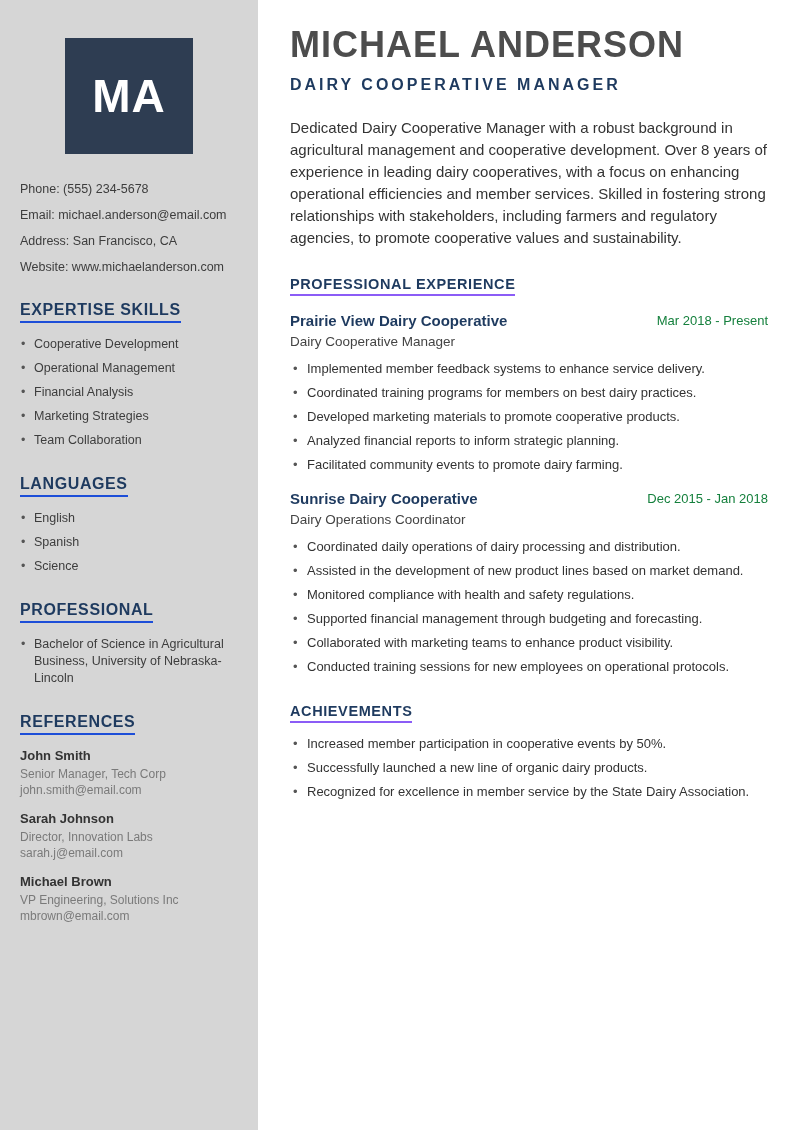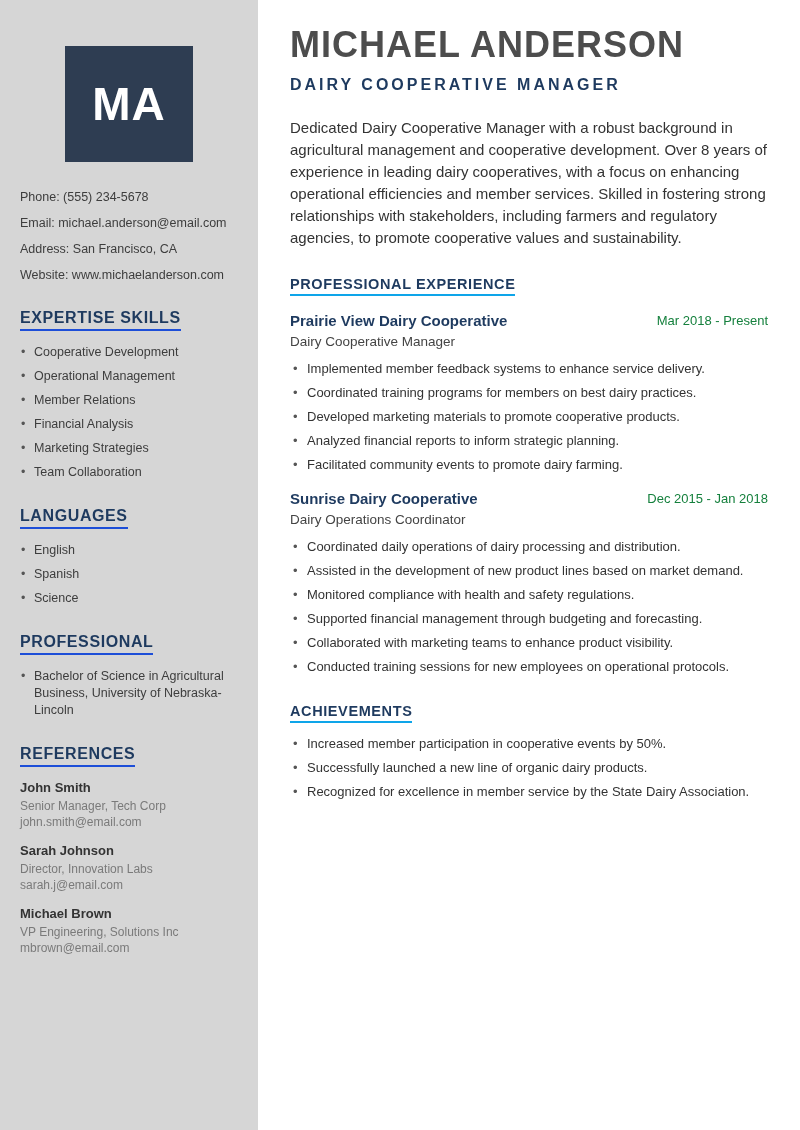--- a/index.html
+++ b/index.html
@@ -17,21 +17,21 @@
   
   .sidebar {
     width: 258px;
     background: #d6d6d6;
     padding: 30px 20px 20px 20px;
     flex-shrink: 0;
   }
   .monogram {
     width: 128px;
     height: 116px;
-    margin: 16px auto;
+    margin: 8px auto;
     background: #2e3d52;
     color: #ffffff;
     display: flex;
     align-items: center;
     justify-content: center;
     font-size: 46px;
     font-weight: bold;
     letter-spacing: 1px;
   }
   .contact { margin-top: 28px; }
@@ -96,21 +96,21 @@
     color: #333333;
     line-height: 22px;
   }
   .main-heading-wrap { margin-top: 26px; }
   .main-heading {
     display: inline-block;
     font-size: 14.5px;
     font-weight: bold;
     color: #1e3a5f;
     letter-spacing: 0.6px;
-    border-bottom: 2px solid #0ea5e9;
+    border-bottom: 2px solid #8b5cf6;
     padding-bottom: 2px;
     margin: 0;
   }
   .job-header {
     display: flex;
     justify-content: space-between;
     align-items: center;
     margin-top: 16px;
   }
   .company { font-size: 15px; font-weight: bold; color: #1e3a5f; }
@@ -149,21 +149,20 @@
       <p>Email: michael.anderson@email.com</p>
       <p>Address: San Francisco, CA</p>
       <p>Website: www.michaelanderson.com</p>
     </div>
 
     <div class="side-section">
       <h3 class="side-heading">EXPERTISE SKILLS</h3>
       <ul class="side-list">
         <li>Cooperative Development</li>
         <li>Operational Management</li>
-        <li>Member Relations</li>
         <li>Financial Analysis</li>
         <li>Marketing Strategies</li>
         <li>Team Collaboration</li>
       </ul>
     </div>
 
     <div class="side-section">
       <h3 class="side-heading">LANGUAGES</h3>
       <ul class="side-list">
         <li>English</li>

